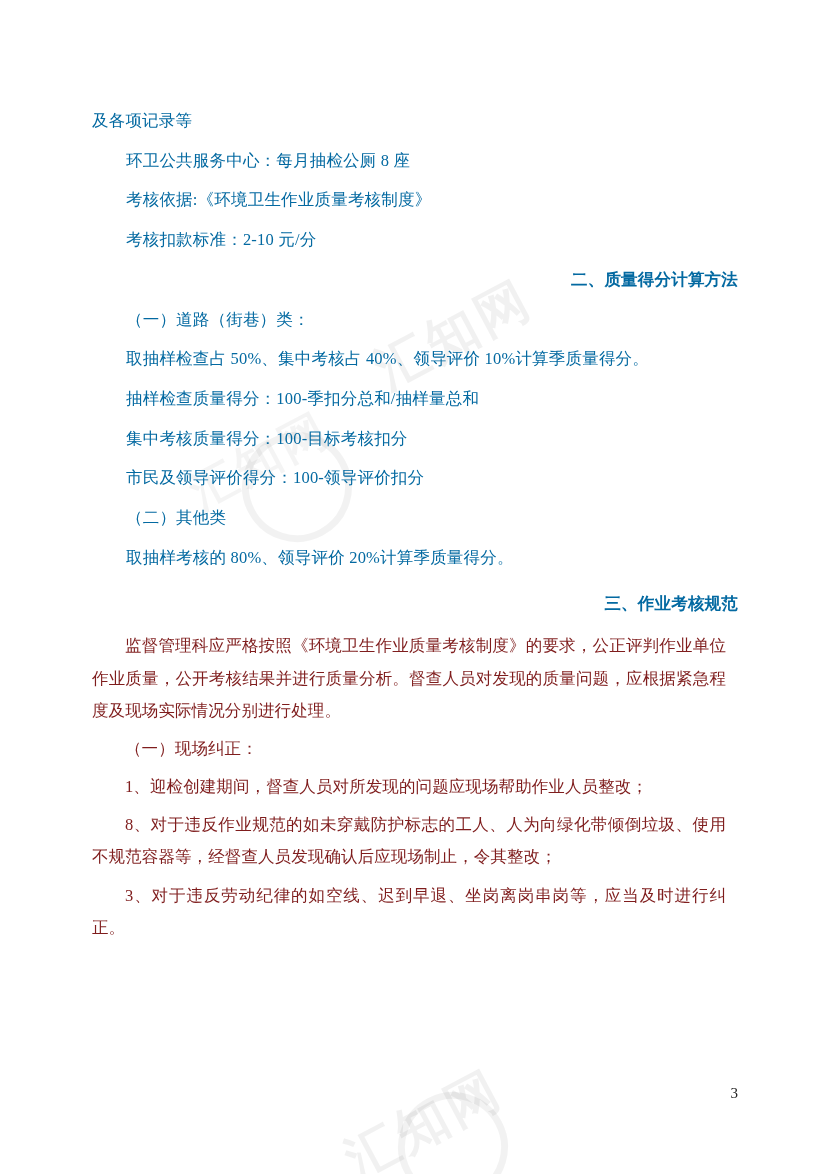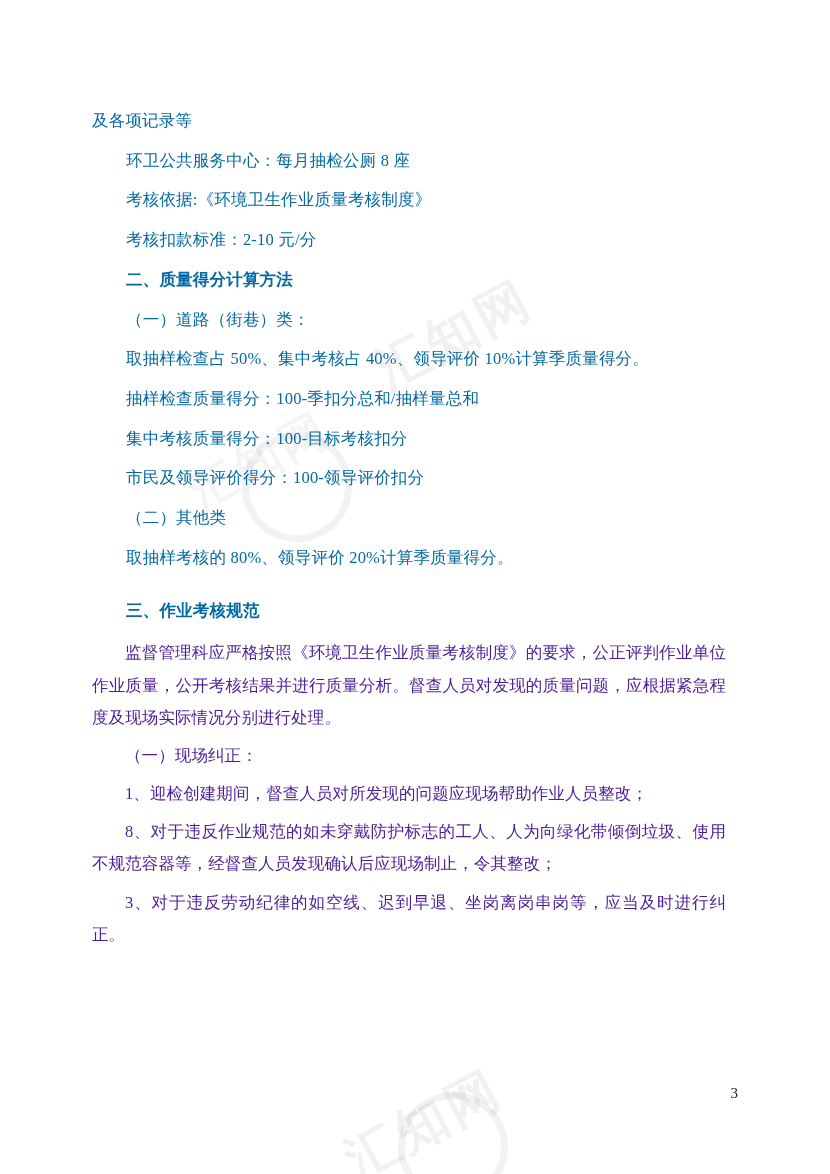--- a/index.html
+++ b/index.html
@@ -32,31 +32,32 @@
     margin: 0 0 13px 0;
     color: #0369a1;
     letter-spacing: 0.2px;
     white-space: pre-wrap;
   }
   .indent1 { text-indent: 0; padding-left: 0; }
   .indent2 { padding-left: 34px; }
   .bold {
     font-weight: bold;
     padding-left: 34px;
+    text-align: right;
   }
   .para {
     font-size: 16.5px;
     line-height: 1.95;
     margin: 0 12px 6px 0;
-    color: #4c1d95;
+    color: #7f1d1d;
     text-align: justify;
     text-indent: 33px;
     letter-spacing: 0.1px;
   }
-  .spaced-top { margin-top: 26px; }
+  .spaced-top { margin-top: 19px; }
   .page-number {
     position: absolute;
     right: 92px;
     top: 1085px;
     font-size: 15px;
     color: #222222;
     font-family: "Liberation Serif", serif;
   }
   
   .watermark {

